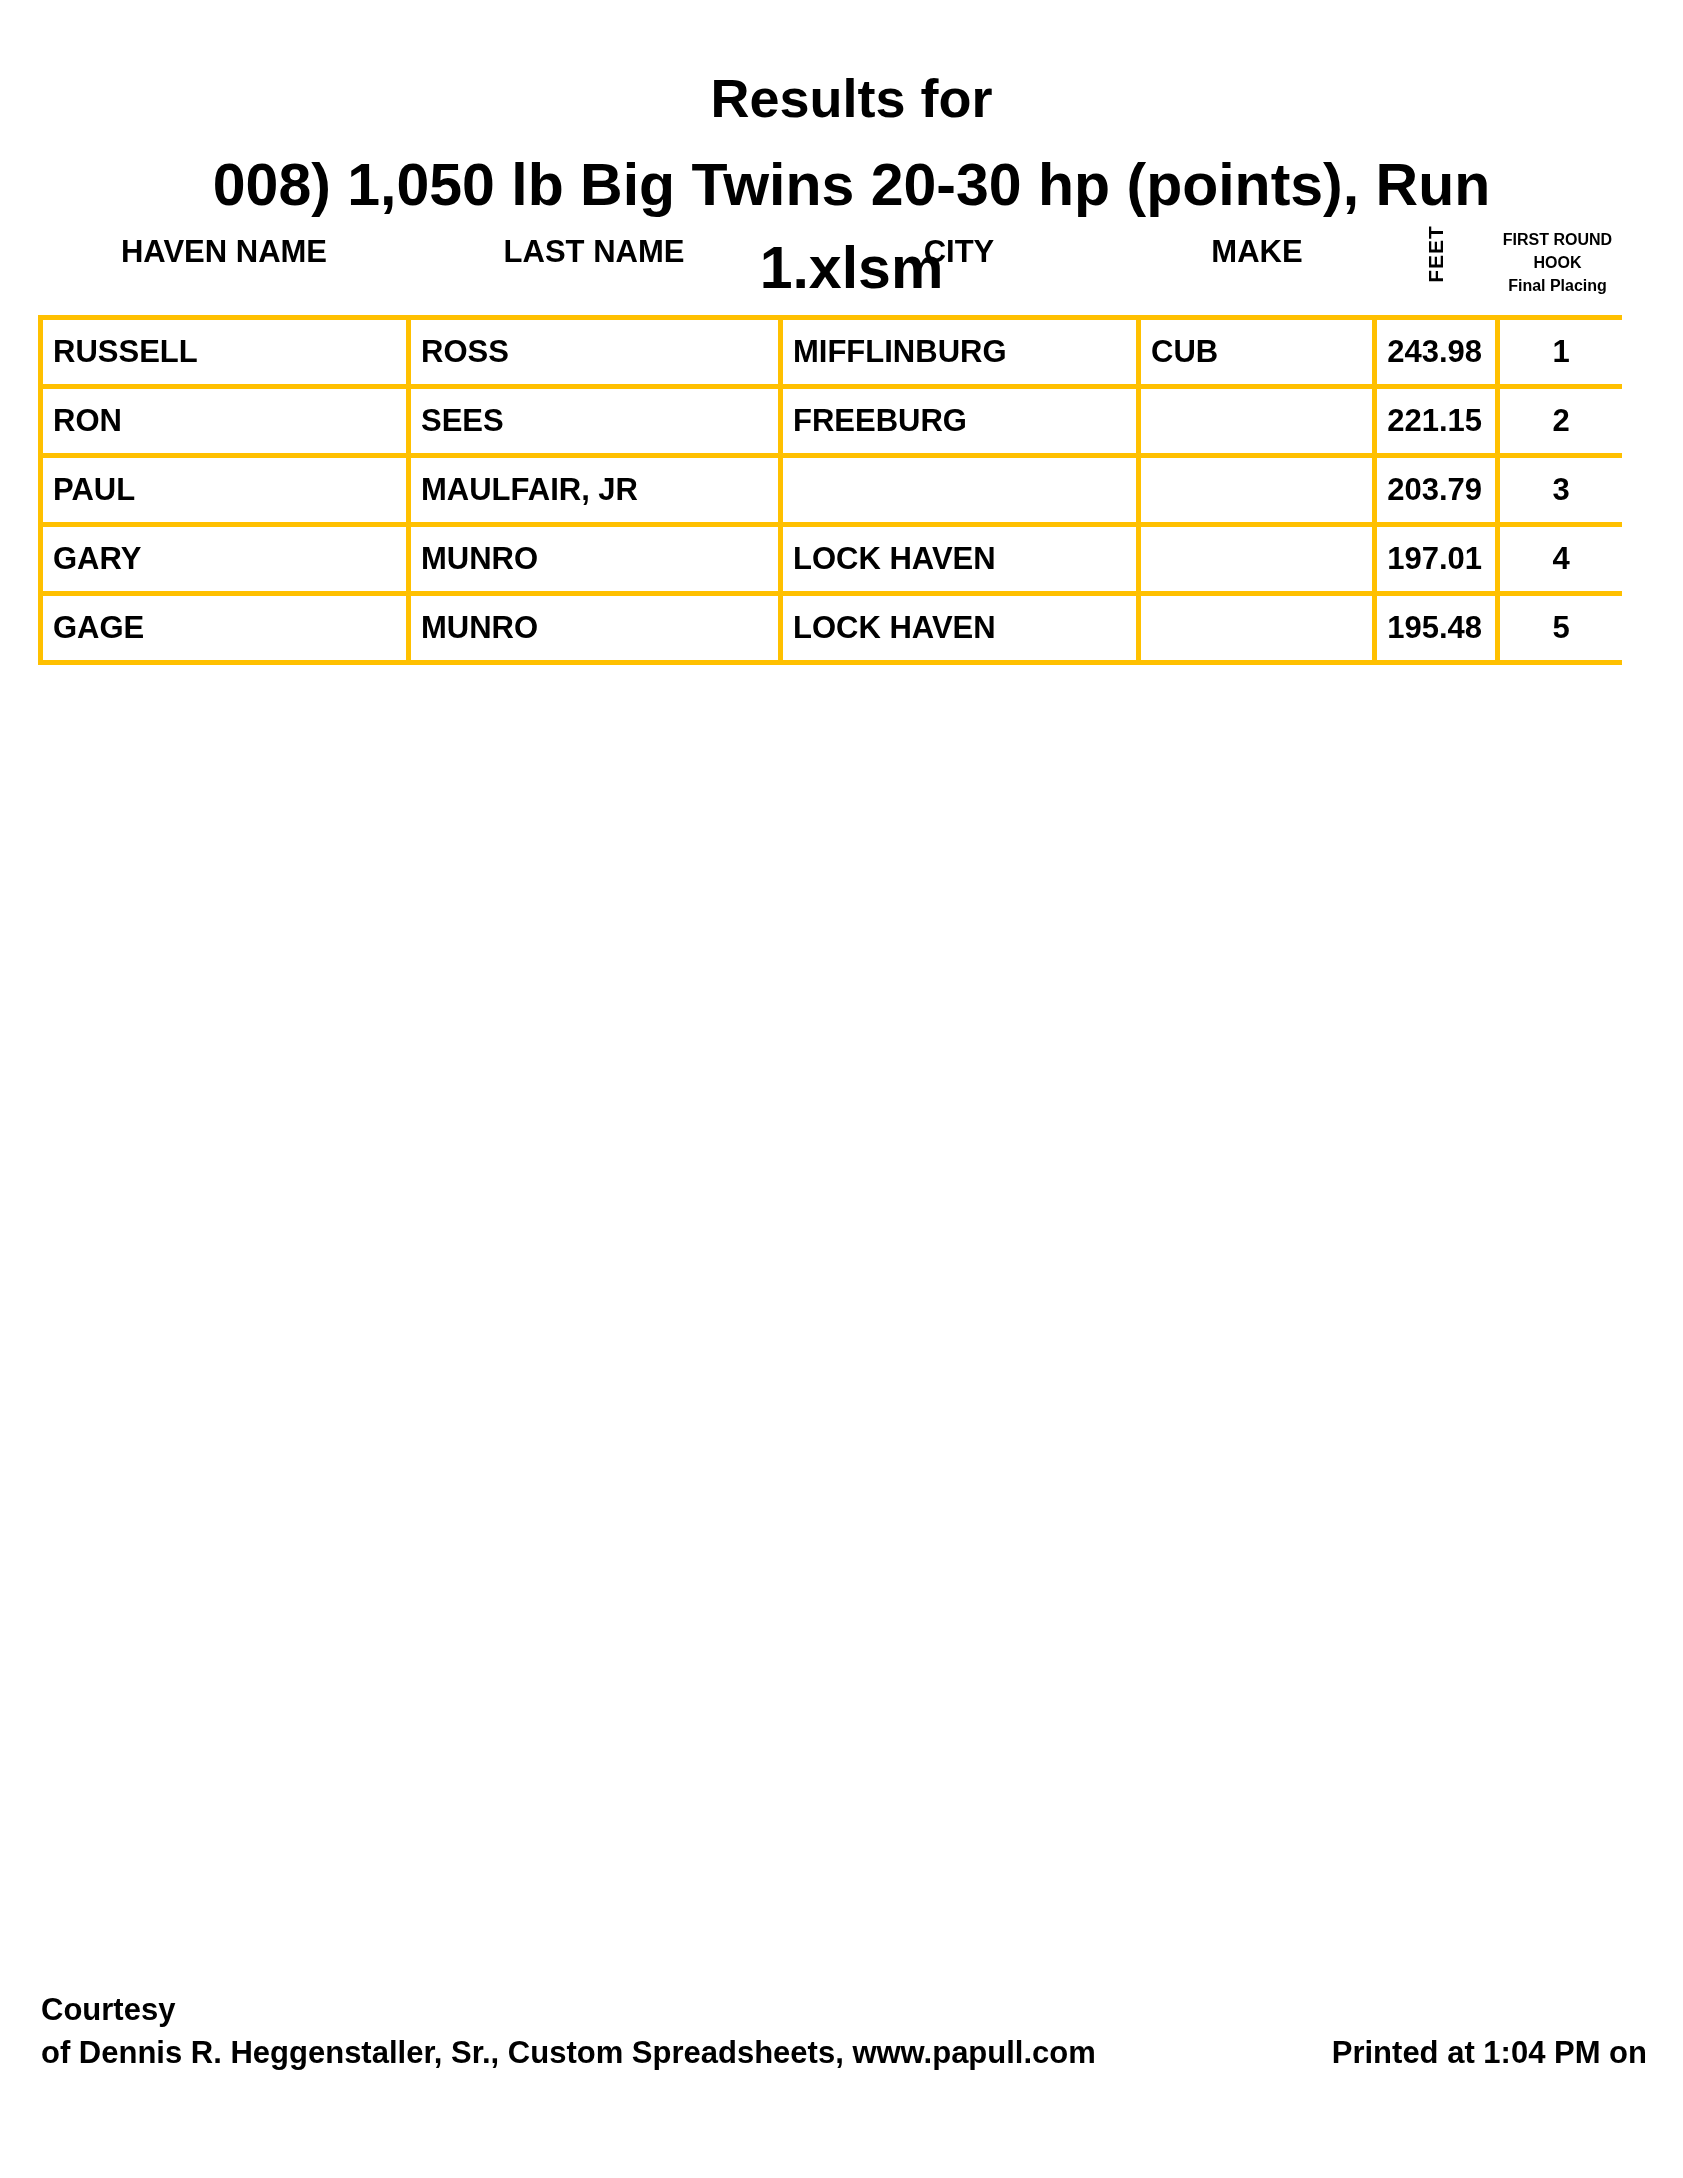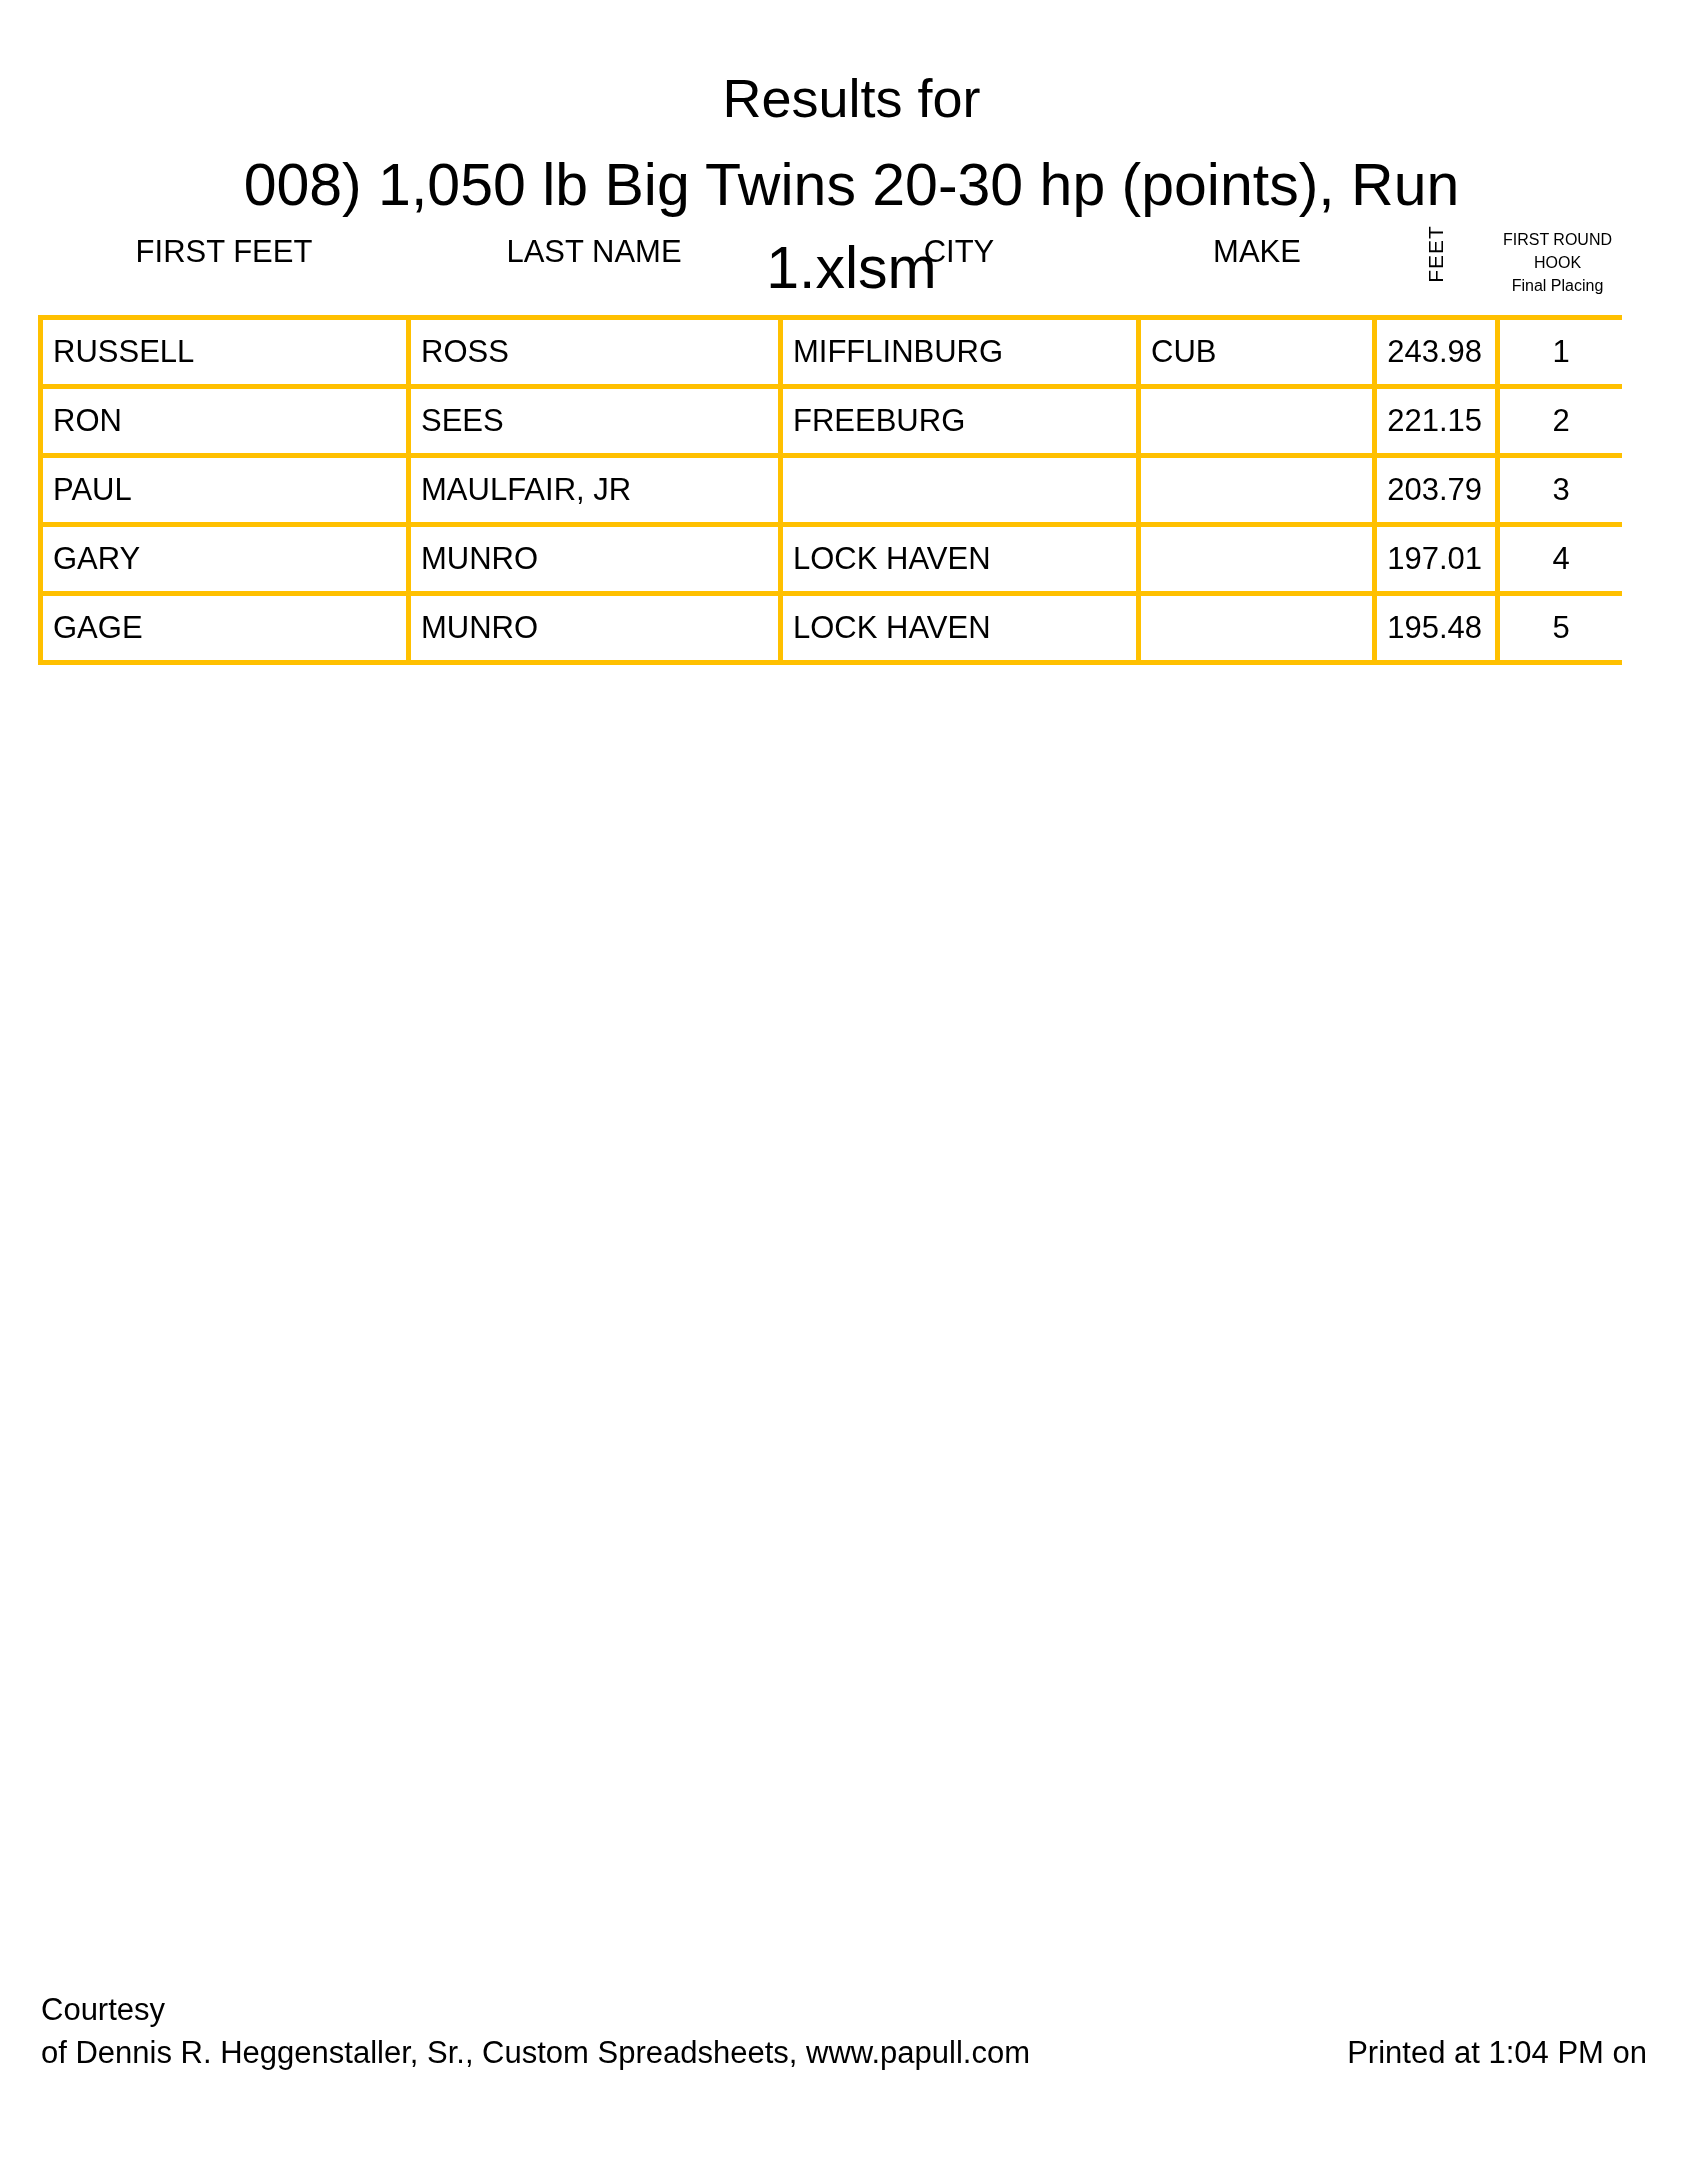--- a/index.html
+++ b/index.html
@@ -1,21 +1,21 @@
 <!DOCTYPE html>
 <html><head>
 <meta charset="utf-8">
 <style>
   html,body{margin:0;padding:0;background:#ffffff;}
   .page{
     position:relative;
     width:1683px;height:2178px;
     background:#ffffff;
     font-family:"Liberation Sans","DejaVu Sans",sans-serif;
-    font-weight:400;
+    font-weight:700;
     color:#000000;
     overflow:hidden;
   }
   
   .title1,.title2,.title3{
     position:absolute;left:10px;width:1683px;
     text-align:center;white-space:nowrap;z-index:3;
   }
   .title1{top:67px;font-size:54px;line-height:62px;}
   .title2{top:151px;font-size:59px;line-height:68px;}
@@ -74,21 +74,21 @@
 </style>
 </head>
 <body>
 
 <div class="page">
 
   <div class="title1">Results for</div>
   <div class="title2">008) 1,050 lb Big Twins 20-30 hp (points), Run</div>
   <div class="title3">1.xlsm</div>
 
-  <div class="colhead h-first">FIRST FEET</div>
+  <div class="colhead h-first">HAVEN NAME</div>
   <div class="colhead h-last">LAST NAME</div>
   <div class="colhead h-city">CITY</div>
   <div class="colhead h-make">MAKE</div>
   <div class="h-feet">
     <span>FEET</span>
   </div>
   <div class="h-hook">
     <div>FIRST ROUND</div>
     <div>HOOK</div>
     <div>Final Placing</div>

